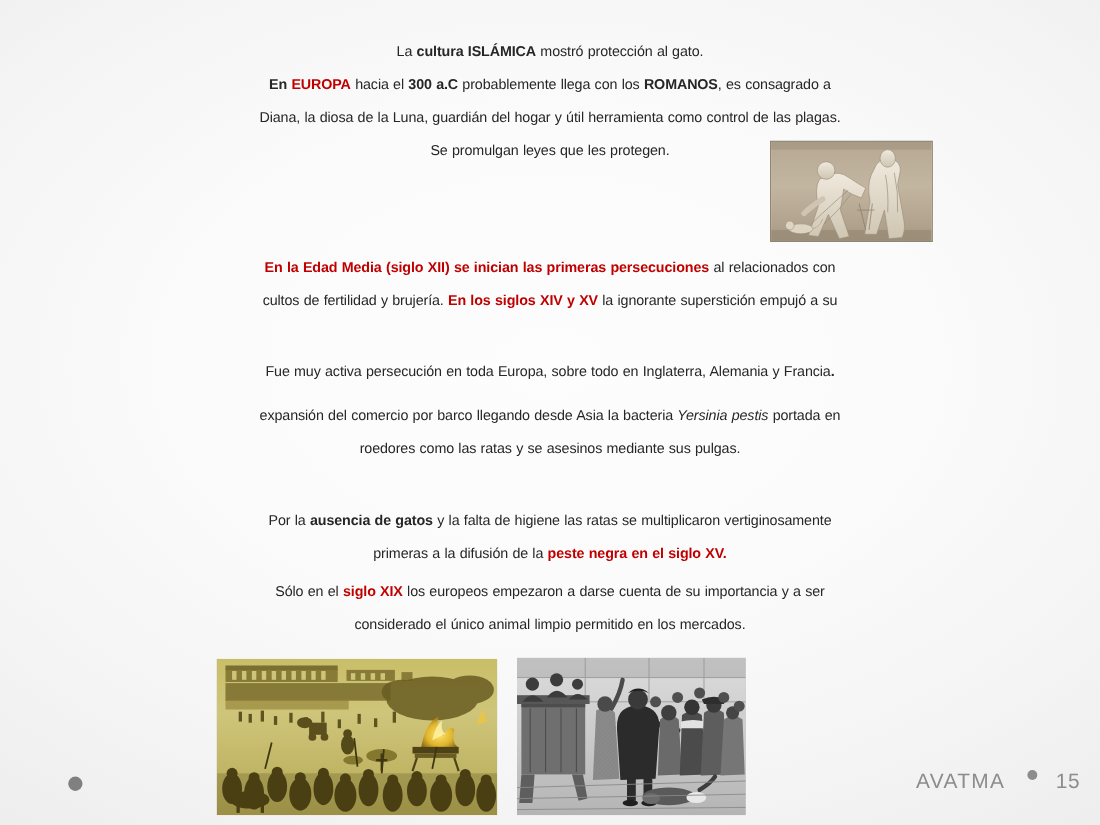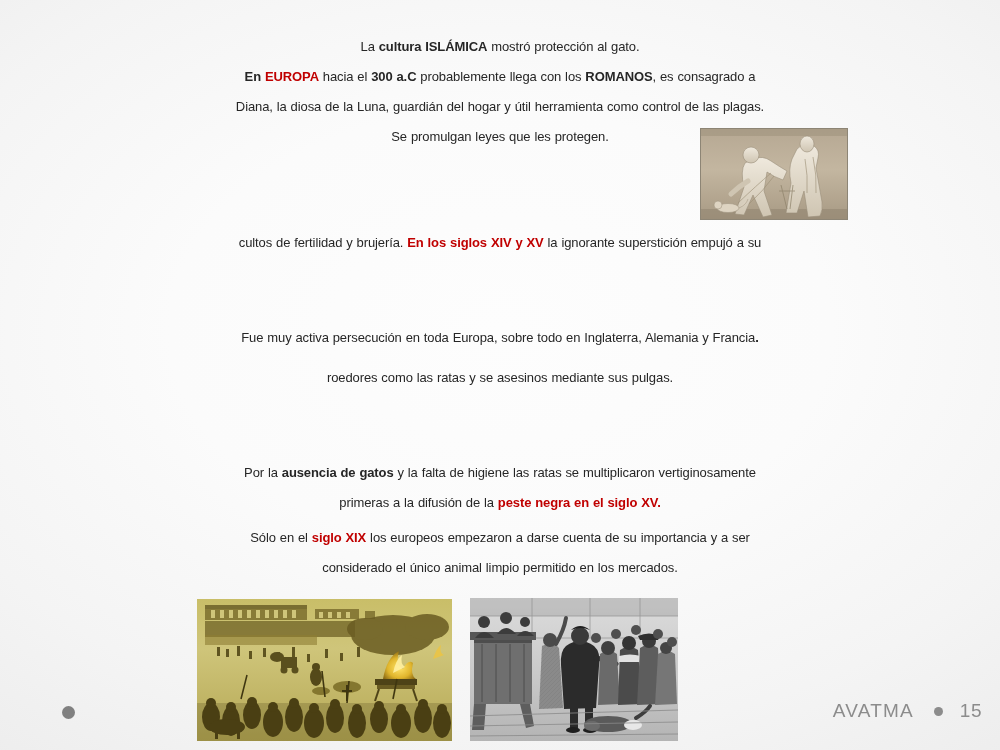--- a/index.html
+++ b/index.html
@@ -74,21 +74,20 @@
     position: absolute;
     left: 62px; top: 706px;
     width: 13px; height: 13px;
     border-radius: 50%;
     background: #808080;
   }
   #footer-right {
     position: absolute;
     right: 18px; top: 700px;
     display: flex;
-    align-items: center;
     gap: 17px;
     color: #8c8c8c;
     font-size: 19px;
     letter-spacing: 1.2px;
   }
   #footer-right .bullet {
     display: inline-block;
     width: 9px; height: 9px;
     border-radius: 50%;
     background: #8c8c8c;
@@ -152,28 +151,30 @@
 
       <g stroke="#8c8068" stroke-width="1" fill="none" opacity="0.7">
         <path d="M80 56 l6 24"></path>
         <path d="M92 56 l-3 24"></path>
         <path d="M78 62 l16 0"></path>
       </g>
     </svg>
   </div>
 
   <div class="tblock" id="block-medieval">
+    <p><b class="red">En la Edad Media (siglo XII) se inician las primeras persecuciones</b><span> al relacionados con</span></p>
     <p><span>cultos de fertilidad y brujería. </span><b class="red">En los siglos XIV y XV</b><span> la ignorante superstición empujó a su</span></p>
   </div>
 
   <div class="tblock" id="block-persec">
     <p><span>Fue muy activa persecución en toda Europa, sobre todo en Inglaterra, Alemania y Francia</span><b>.</b></p>
   </div>
 
   <div class="tblock" id="block-plague">
+    <p><span>expansión del comercio por barco llegando desde Asia la bacteria </span><span class="ital">Yersinia pestis</span><span> portada en</span></p>
     <p>roedores como las ratas y se asesinos mediante sus pulgas.</p>
   </div>
 
   <div class="tblock" id="block-rats">
     <p><span>Por la </span><b>ausencia de gatos</b><span> y la falta de higiene las ratas se multiplicaron vertiginosamente</span></p>
     <p><span>primeras a la difusión de la </span><b class="red">peste negra en el siglo XV.</b></p>
   </div>
 
   <div class="tblock" id="block-xix">
     <p><span>Sólo en el </span><b class="red">siglo XIX</b><span> los europeos empezaron a darse cuenta de su importancia y a ser</span></p>

